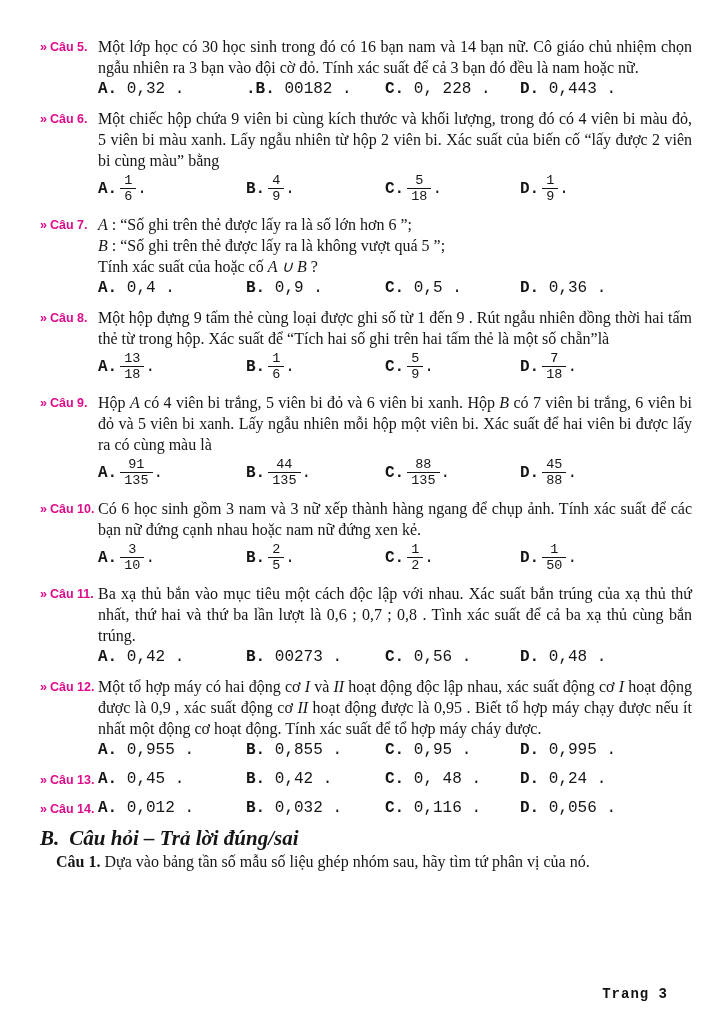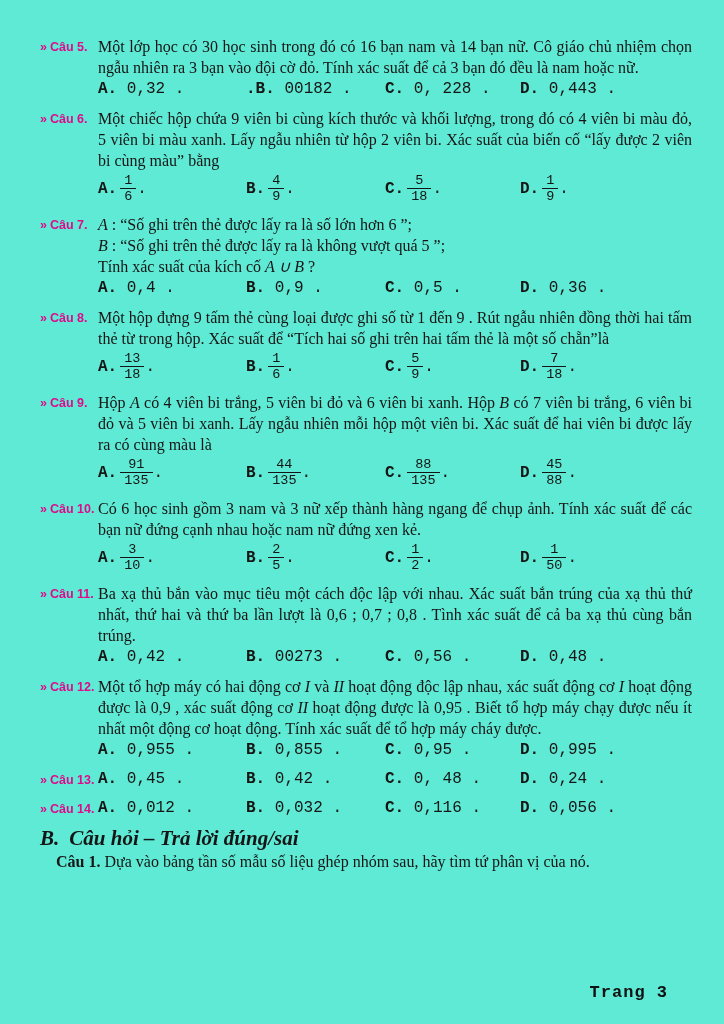--- a/index.html
+++ b/index.html
@@ -1,17 +1,17 @@
 <!DOCTYPE html>
 <html><head>
 <meta charset="utf-8">
 <style>
   html,body { margin:0; padding:0; background:#e8e8e8; }
   .page {
-    width:724px; height:1024px; margin:0 auto; background:#5eead4;
+    width:724px; height:1024px; margin:0 auto; background:#ffffff;
     position:relative; overflow:hidden; box-sizing:border-box;
     padding:36px 32px 0 40px;
     font-family:"Liberation Serif", serif; font-size:16px; color:#151515;
   }
   .q { position:relative; padding-left:58px; margin-bottom:8px;
        text-align:justify; line-height:21px; }
   .qlabel { position:absolute; left:0; top:1px; white-space:nowrap;
        font-family:"Liberation Sans", sans-serif; font-weight:bold;
        font-size:12.5px; color:#df0a8c; line-height:20px; }
   .qlabel .chev { margin-right:3px; }
@@ -27,21 +27,21 @@
   .frac .num { display:block; padding:0 4px; border-bottom:1px solid #151515;
        font-size:13.5px; line-height:15px; }
   .frac .den { display:block; padding:0 4px; font-size:13.5px; line-height:15px; }
   .secb { font-weight:bold; font-style:italic; font-size:21px;
        line-height:22px; margin-top:2px; }
   .secb .secb-title { margin-left:10px; }
   .cau1 { margin-left:16px; line-height:22px; margin-top:2px; }
   .cau1 .c1label { font-weight:bold; }
   .footer { position:absolute; right:56px; bottom:22px;
        font-family:"Liberation Mono", monospace; font-weight:bold;
-       font-size:17px; letter-spacing:1px; color:#111; }
+       font-size:14px; letter-spacing:1px; color:#111; }
 </style>
 </head>
 <body>
 
 <div class="page">
 
   <div class="q">
     <span class="qlabel"><span class="chev">»</span><span>Câu 5.</span></span>
     <div class="qtext"><span>Một lớp học có 30 học sinh trong đó có 16 bạn nam và 14 bạn nữ. Cô giáo chủ nhiệm chọn ngẫu nhiên ra 3 bạn vào đội cờ đỏ. Tính xác suất để cả 3 bạn đó đều là nam hoặc nữ.</span></div>
     <div class="opts">
@@ -61,21 +61,21 @@
       <span class="opt"><span class="olab">C.</span><span class="frac"><span class="num">5</span><span class="den">18</span></span><span>.</span></span>
       <span class="opt"><span class="olab">D.</span><span class="frac"><span class="num">1</span><span class="den">9</span></span><span>.</span></span>
     </div>
   </div>
 
   <div class="q">
     <span class="qlabel"><span class="chev">»</span><span>Câu 7.</span></span>
     <div class="qtext">
       <span class="evline"><span class="var">A</span><span> : “Số ghi trên thẻ được lấy ra là số lớn hơn 6 ”;</span></span>
       <span class="evline"><span class="var">B</span><span> : “Số ghi trên thẻ được lấy ra là không vượt quá 5 ”;</span></span>
-      <span class="evline"><span>Tính xác suất của kích cố </span><span class="var">A ∪ B</span><span> ?</span></span>
+      <span class="evline"><span>Tính xác suất của hoặc cố </span><span class="var">A ∪ B</span><span> ?</span></span>
     </div>
     <div class="opts">
       <span class="opt"><span class="olab">A.</span> <span>0,4 .</span></span>
       <span class="opt"><span class="olab">B.</span> <span>0,9 .</span></span>
       <span class="opt"><span class="olab">C.</span> <span>0,5 .</span></span>
       <span class="opt"><span class="olab">D.</span> <span>0,36 .</span></span>
     </div>
   </div>
 
   <div class="q">

